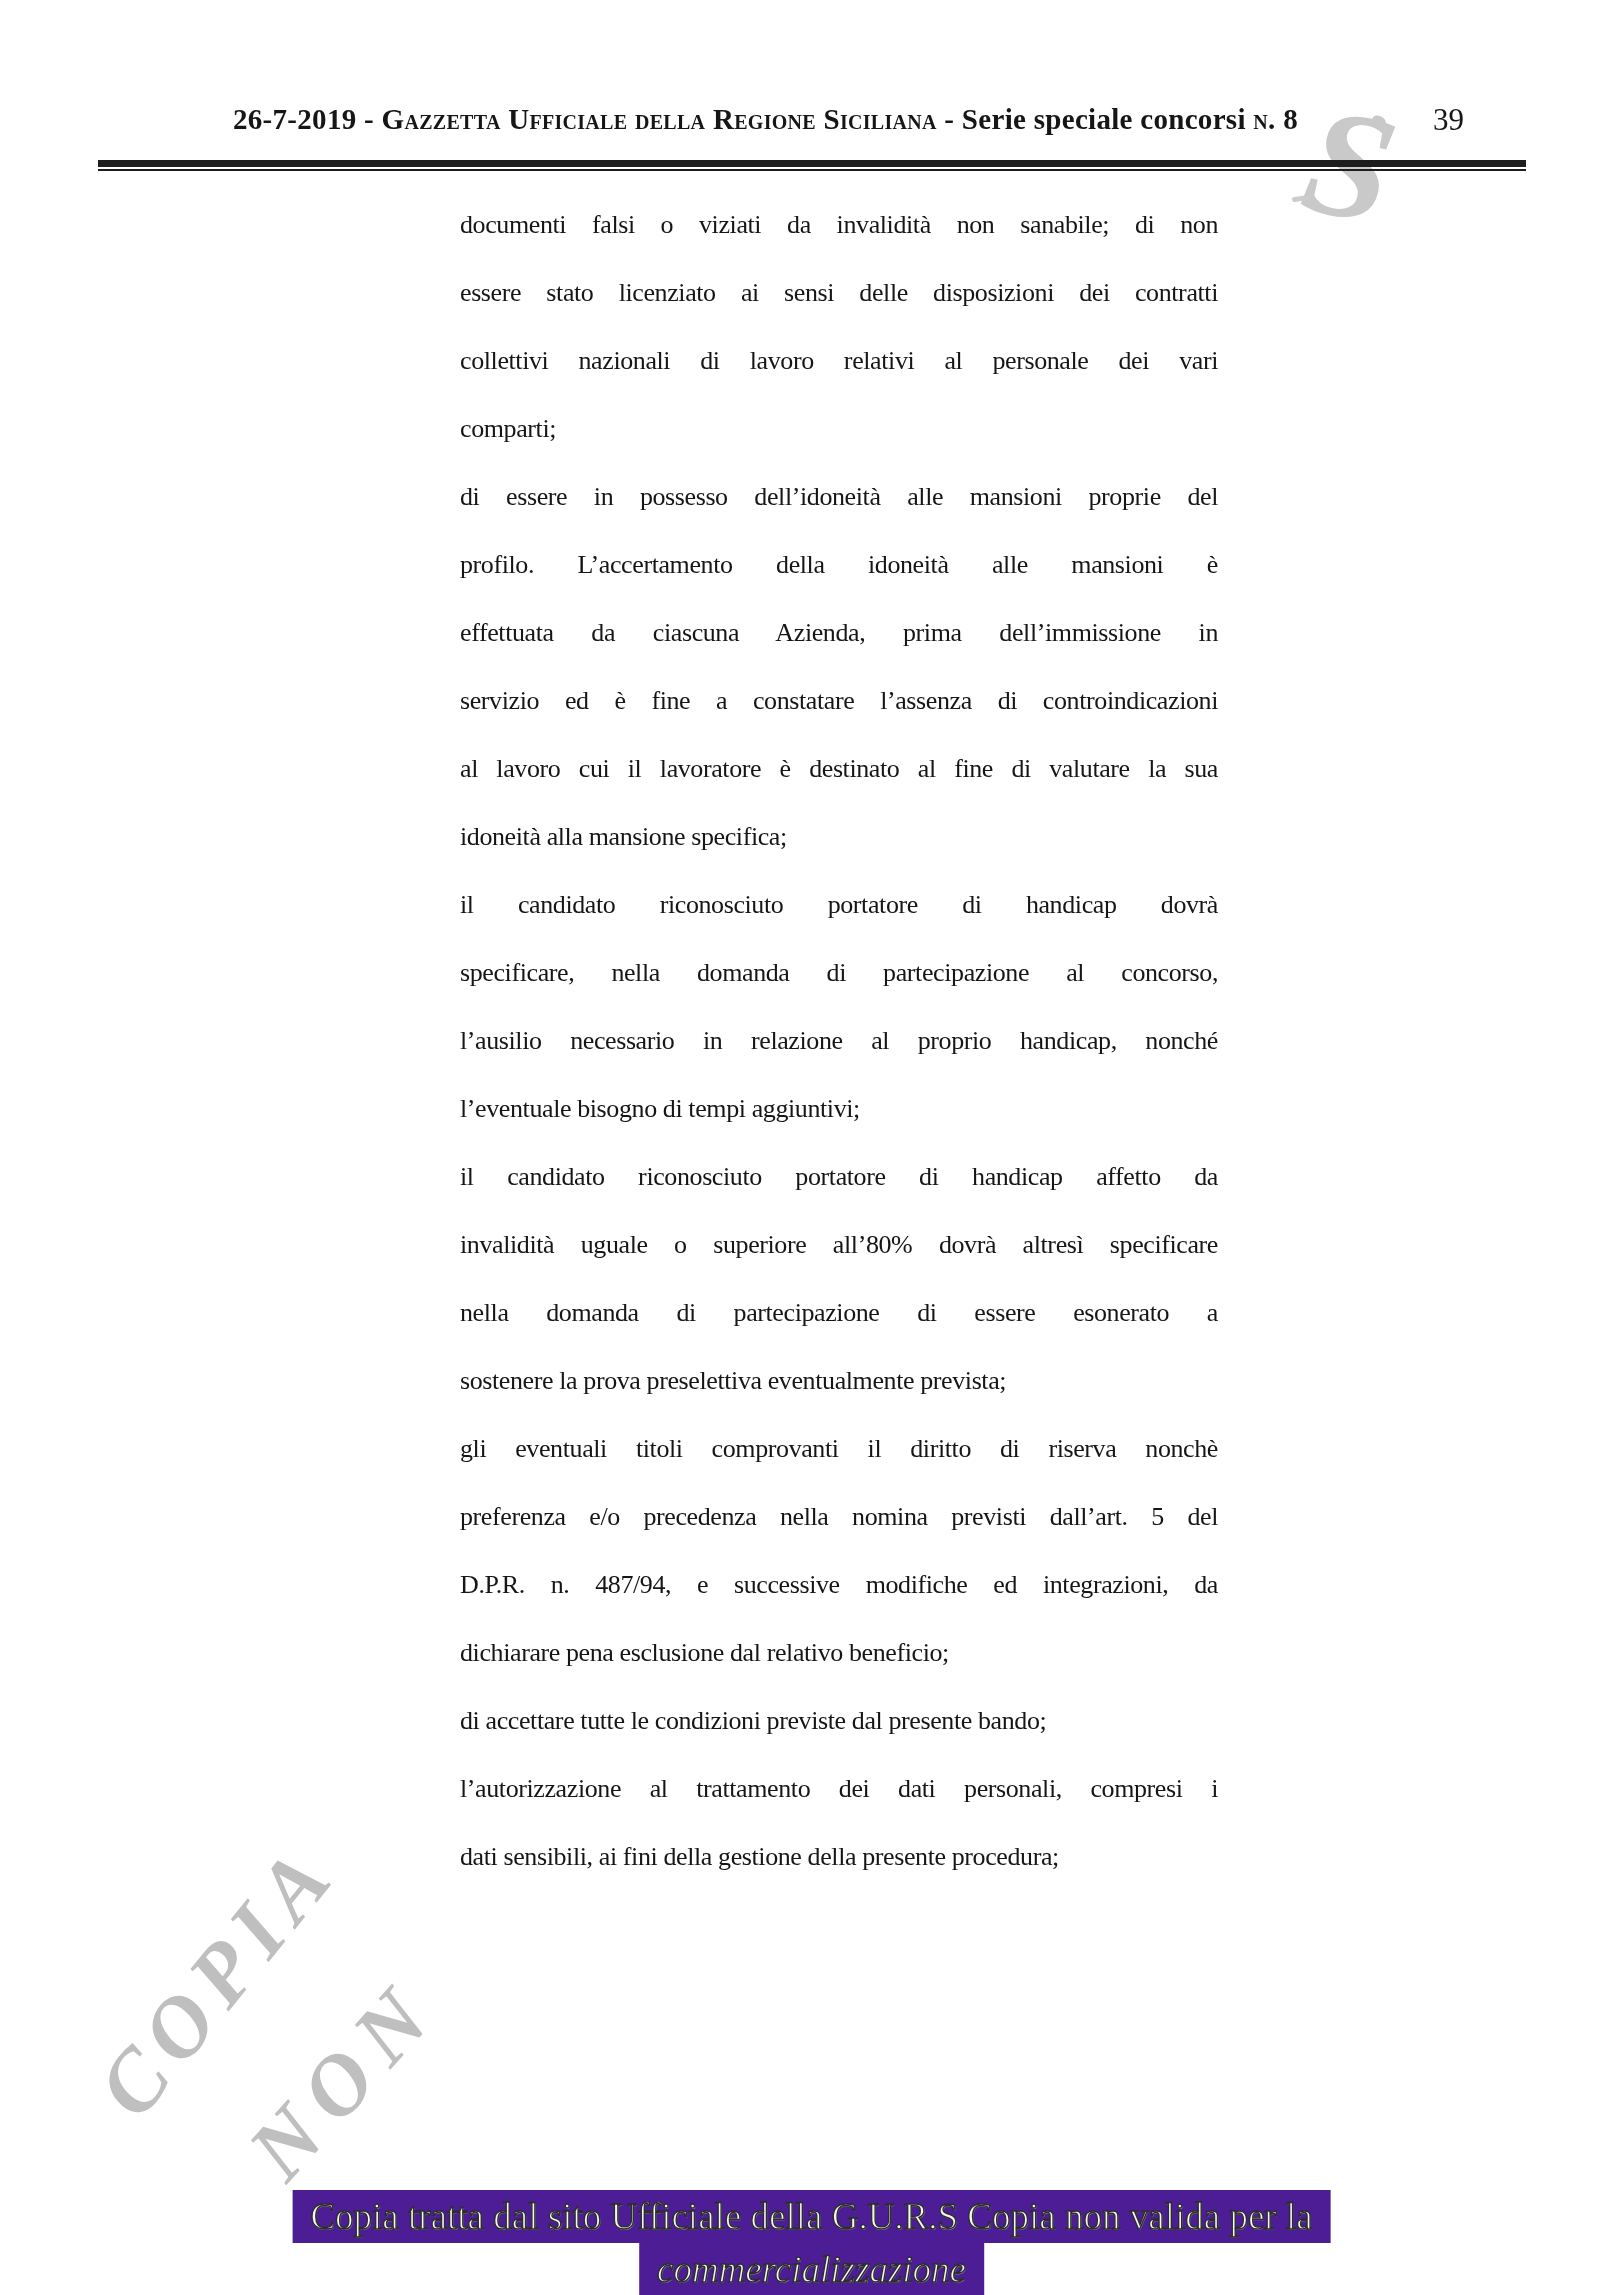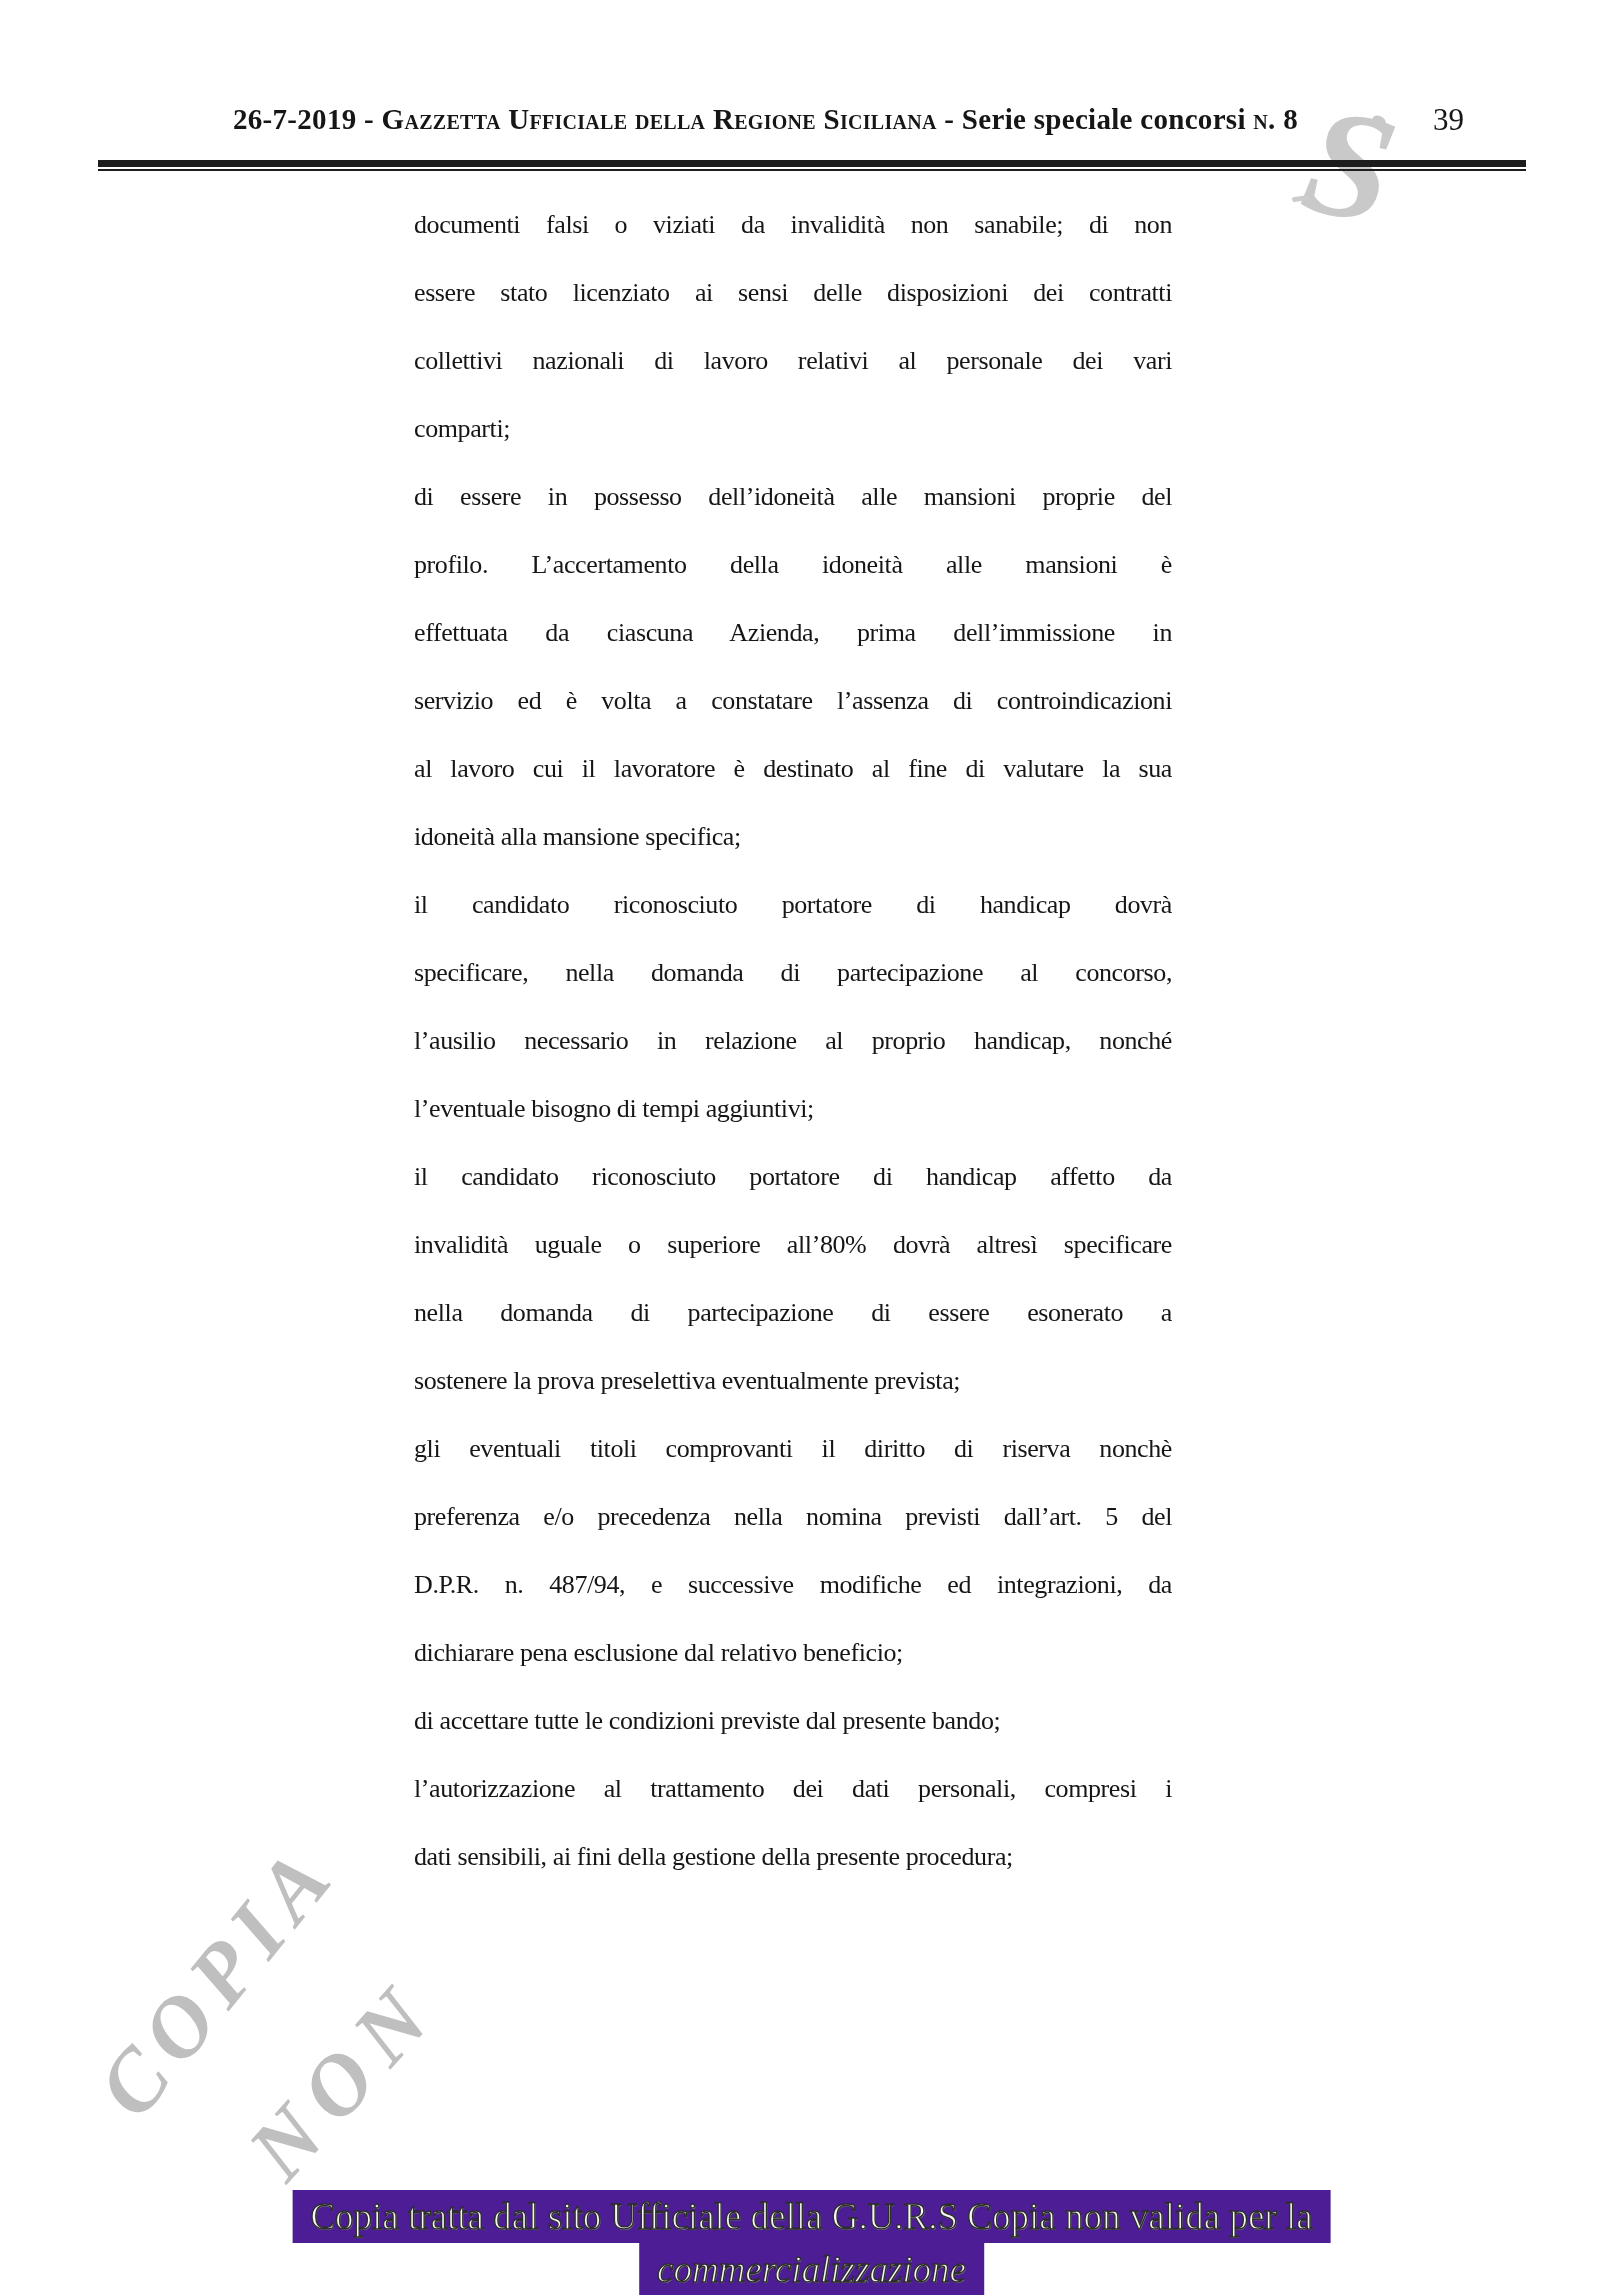--- a/index.html
+++ b/index.html
@@ -31,21 +31,21 @@
     position:absolute; left:98px; top:160px; width:1428px; height:6.5px;
     background:#1d1d1d; z-index:2;
   }
   .rule-thin {
     position:absolute; left:98px; top:169px; width:1428px; height:2px;
     background:#1d1d1d; z-index:2;
   }
 
   
   .doc-body {
-    position:absolute; left:414px; top:191px; width:758px; z-index:3;
+    position:absolute; left:460px; top:191px; width:758px; z-index:3;
   }
   .bline {
     position:relative;
     height:68px; line-height:68px;
     font-size:26px; letter-spacing:-0.4px;
     overflow:hidden;
     white-space:normal;
   }
   .bline.just { text-align:justify; text-align-last:justify; }
   .bline.just::after { content:""; display:inline-block; width:100%; height:0; }
@@ -119,21 +119,21 @@
   <div class="rule-thin"></div>
 
   <div class="doc-body">
       <div class="bline just">documenti falsi o viziati da invalidità non sanabile; di non</div>
       <div class="bline just">essere stato licenziato ai sensi delle disposizioni dei contratti</div>
       <div class="bline just">collettivi nazionali di lavoro relativi al personale dei vari</div>
       <div class="bline">comparti;</div>
       <div class="bline just">di essere in possesso dell’idoneità alle mansioni proprie del</div>
       <div class="bline just">profilo. L’accertamento della idoneità alle mansioni è</div>
       <div class="bline just">effettuata da ciascuna Azienda, prima dell’immissione in</div>
-      <div class="bline just">servizio ed è volta a constatare l’assenza di controindicazioni</div>
+      <div class="bline just">servizio ed è fine a constatare l’assenza di controindicazioni</div>
       <div class="bline just">al lavoro cui il lavoratore è destinato al fine di valutare la sua</div>
       <div class="bline">idoneità alla mansione specifica;</div>
       <div class="bline just">il candidato riconosciuto portatore di handicap dovrà</div>
       <div class="bline just">specificare, nella domanda di partecipazione al concorso,</div>
       <div class="bline just">l’ausilio necessario in relazione al proprio handicap, nonché</div>
       <div class="bline">l’eventuale bisogno di tempi aggiuntivi;</div>
       <div class="bline just">il candidato riconosciuto portatore di handicap affetto da</div>
       <div class="bline just">invalidità uguale o superiore all’80% dovrà altresì specificare</div>
       <div class="bline just">nella domanda di partecipazione di essere esonerato a</div>
       <div class="bline">sostenere la prova preselettiva eventualmente prevista;</div>

